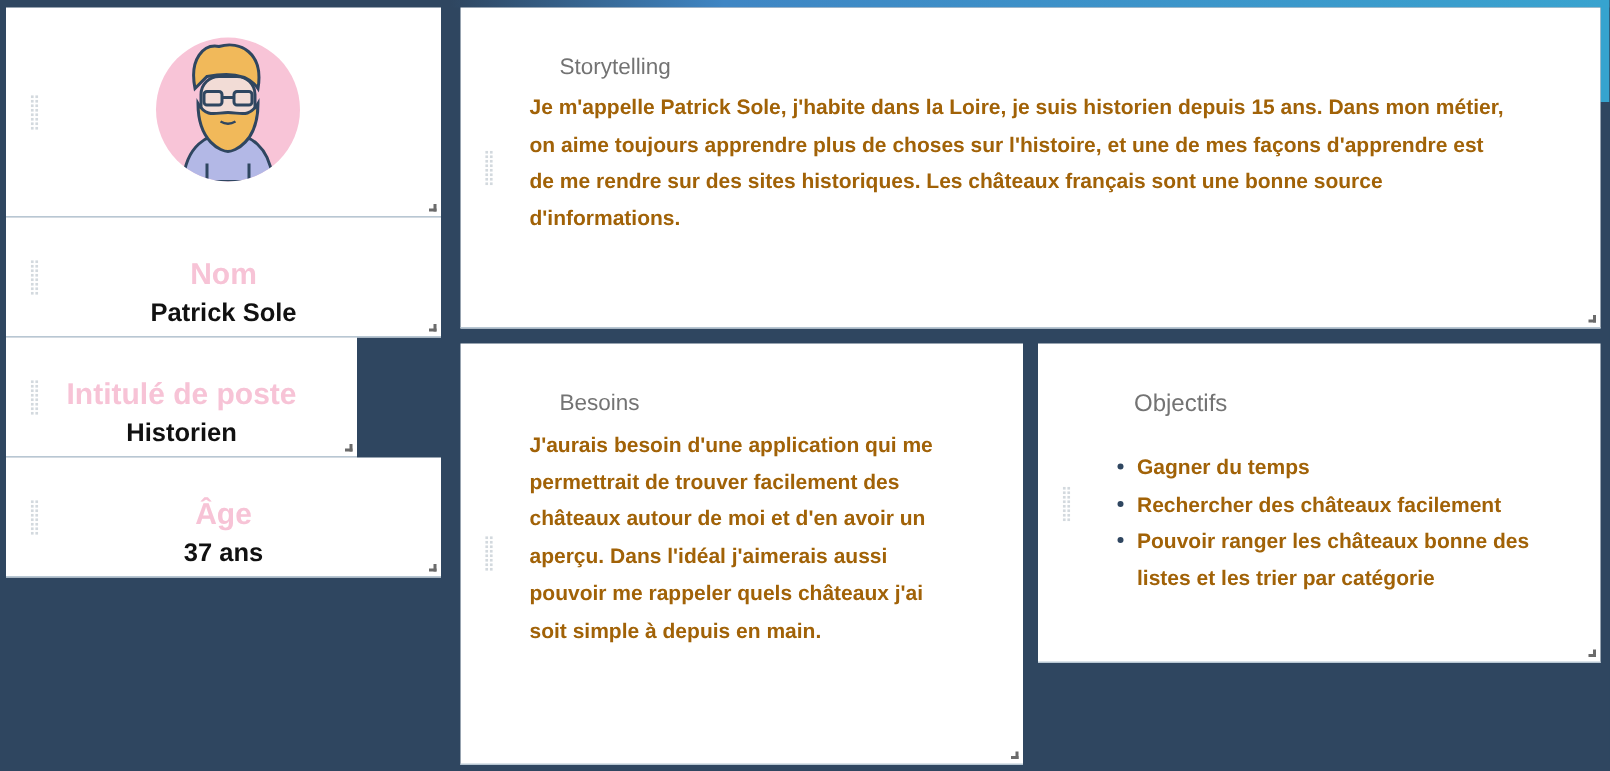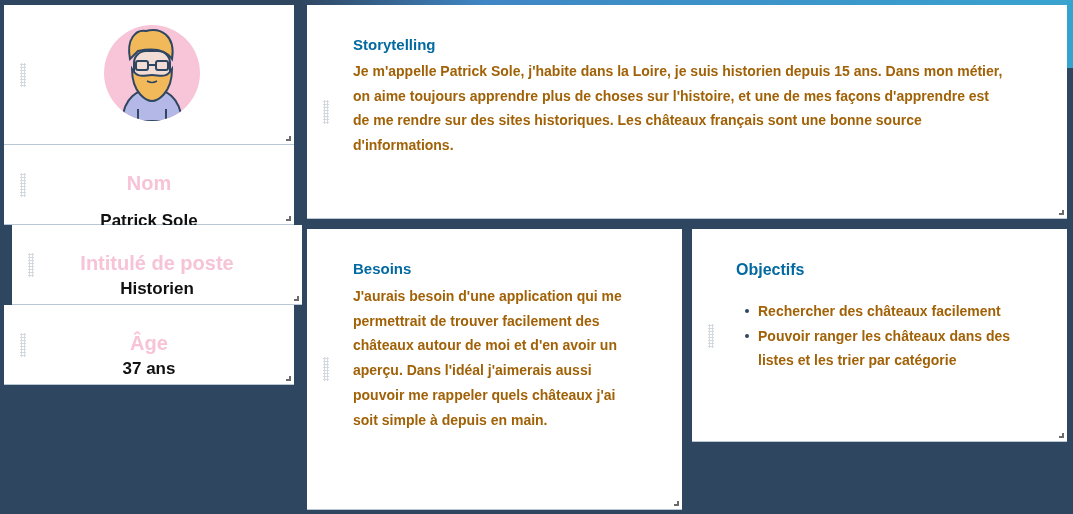--- a/index.html
+++ b/index.html
@@ -32,21 +32,21 @@
   }
   .field-label {
     position: absolute; left: 0; right: 0; text-align: center;
     color: #f7c3d6; font-weight: bold; font-size: 20px;
   }
   .field-value {
     position: absolute; left: 0; right: 0; text-align: center;
     color: #111; font-weight: bold; font-size: 17px;
   }
   .section-title {
-    color: #0369a1; font-weight: bold; font-size: 15px;
+    color: #737373; font-weight: normal; font-size: 15px; margin-left: 20px;
   }
   .section-text {
     color: #a16207; font-weight: bold; font-size: 14px; line-height: 24.7px;
   }
   .avatar {
     position: absolute; left: 100px; top: 20px; width: 96px; height: 96px;
     border-radius: 50%; background: #f8c4d7; overflow: hidden;
   }
   ul.objectives { list-style: none; }
   ul.objectives li { position: relative; padding-left: 22px; }
@@ -76,25 +76,25 @@
       <line x1="44" y1="40" x2="52" y2="40" stroke="#2f4660" stroke-width="2"></line>
       <path d="M43 56 Q48 59 53 56" fill="none" stroke="#2f4660" stroke-width="1.5"></path>
     </svg>
   </div>
   <div class="resize-handle"></div>
 </div>
 
 <div class="card bottom-line" style="left:4px; top:145px; width:290px; height:80px;">
   <div class="drag-handle" style="left:16px; top:28px;"></div>
   <div class="field-label" style="top:27px;">Nom</div>
-  <div class="field-value" style="top:54px;margin-top:12px;">Patrick Sole</div>
+  <div class="field-value" style="top:54px;">Patrick Sole</div>
   <div class="resize-handle"></div>
 </div>
 
-<div class="card bottom-line" style="left:12px; top:225px; width:290px; height:80px;padding-left:44px;">
+<div class="card bottom-line" style="left:4px; top:225px; width:234px; height:80px;padding-left:44px;">
   <div class="drag-handle" style="left:16px; top:28px;"></div>
   <div class="field-label" style="top:27px;">Intitulé de poste</div>
   <div class="field-value" style="top:54px;">Historien</div>
   <div class="resize-handle"></div>
 </div>
 
 <div class="card bottom-line" style="left:4px; top:305px; width:290px; height:80px;">
   <div class="drag-handle" style="left:16px; top:28px;"></div>
   <div class="field-label" style="top:27px;">Âge</div>
   <div class="field-value" style="top:54px;">37 ans</div>
@@ -129,18 +129,19 @@
     </div>
   </div>
   <div class="resize-handle"></div>
 </div>
 
 <div class="card bottom-line" style="left:692px; top:229px; width:375px; height:213px;">
   <div class="drag-handle" style="left:16px; top:95px;"></div>
   <div style="position:absolute; left:44px; top:32px; width:300px;">
     <div class="section-title" style="font-size:16px;">Objectifs</div>
     <ul class="objectives section-text" style="margin-top:20px;">
+      <li>Gagner du temps</li>
       <li>Rechercher des châteaux facilement</li>
-      <li>Pouvoir ranger les châteaux dans des listes et les trier par catégorie</li>
+      <li>Pouvoir ranger les châteaux bonne des listes et les trier par catégorie</li>
     </ul>
   </div>
   <div class="resize-handle"></div>
 </div>
 
 </body></html>

